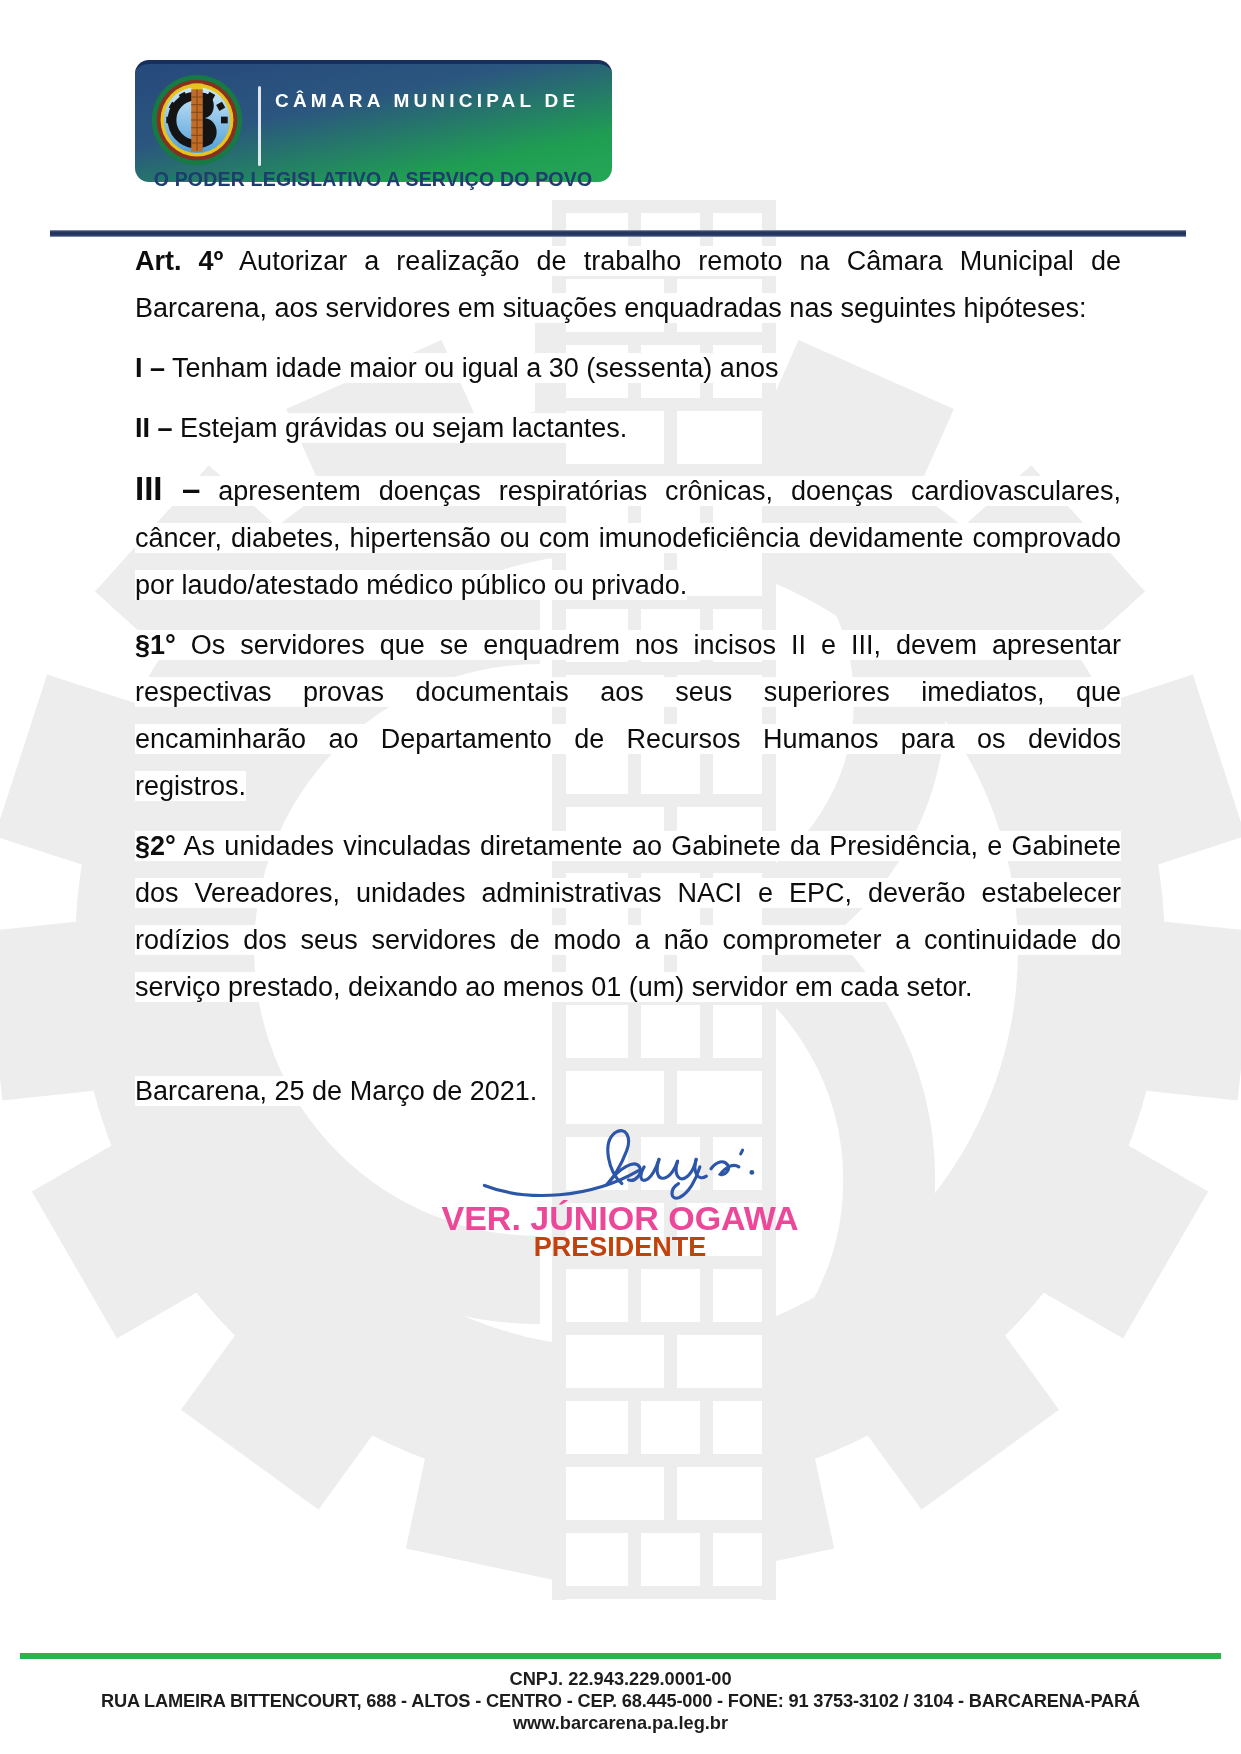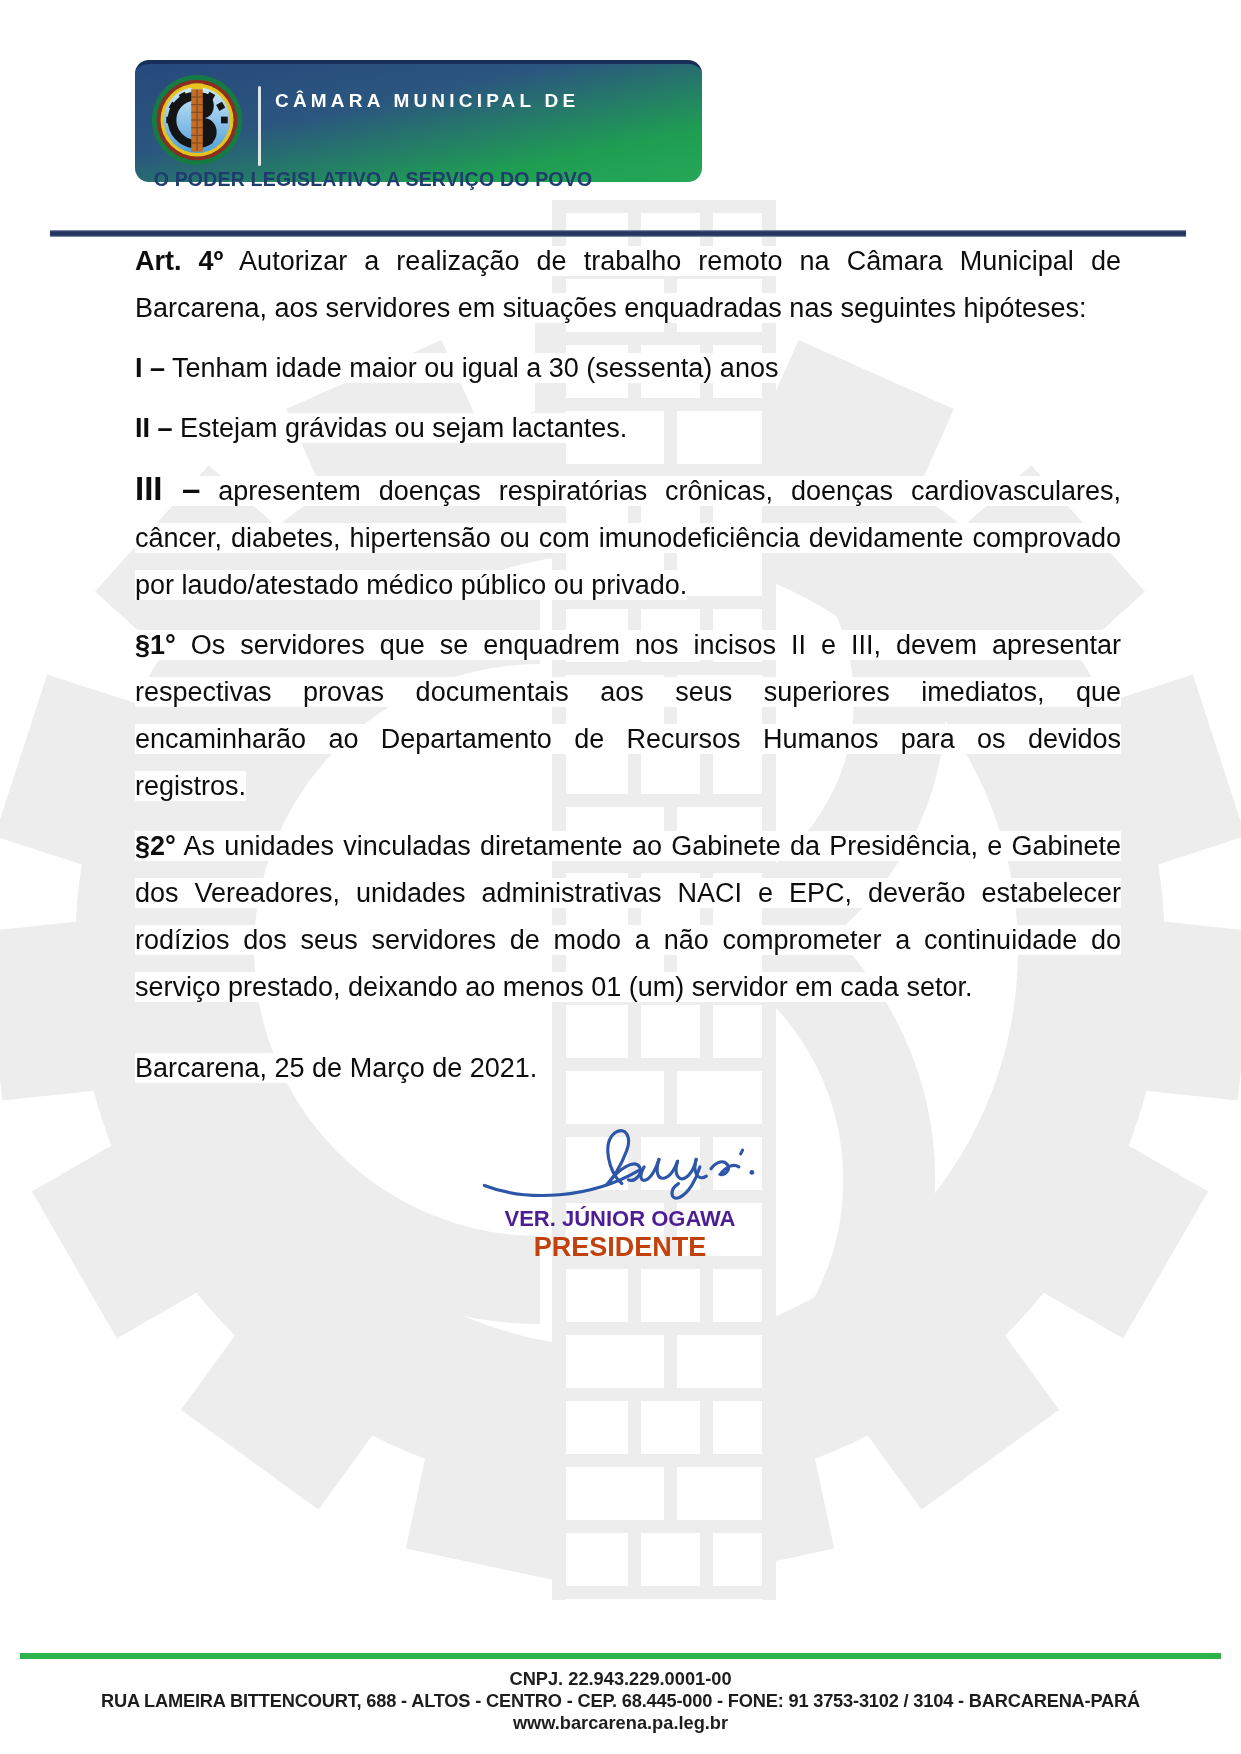--- a/index.html
+++ b/index.html
@@ -2,43 +2,43 @@
 <html><head>
 <meta charset="utf-8">
 <style>
   html,body{margin:0;padding:0;background:#fff;}
   .page{position:relative;width:1241px;height:1754px;background:#ffffff;overflow:hidden;
         font-family:"Liberation Sans",sans-serif;color:#0d0d0d;}
   
   .watermark{position:absolute;left:0;top:0;width:1241px;height:1754px;z-index:0;}
   
   .header{position:absolute;left:0;top:0;width:100%;z-index:2;}
-  .badge{position:absolute;left:135px;top:60px;width:567px;height:122px;border-radius:14px;
+  .badge{position:absolute;left:135px;top:60px;width:477px;height:122px;border-radius:14px;
          background:linear-gradient(168deg,#27497c 0%,#2b567f 38%,#1f9e52 78%,#25a757 100%);
          border-top:4px solid #172f5a;box-sizing:border-box;}
   .emblem{position:absolute;left:14px;top:8px;width:96px;height:96px;}
   .badge-sep{position:absolute;left:123px;top:22px;width:3px;height:80px;background:rgba(255,255,255,.85);border-radius:2px;}
   .badge-text{position:absolute;left:140px;top:26px;width:330px;color:#fff;}
   .org1{font-size:19px;font-weight:700;letter-spacing:4.2px;white-space:nowrap;}
   .org2{font-size:44px;font-weight:800;letter-spacing:1.5px;margin-top:2px;white-space:nowrap;}
   .tagline{position:absolute;left:128px;top:168px;width:490px;text-align:center;
            font-size:19.5px;font-weight:700;color:#1e3c6e;letter-spacing:.2px;white-space:nowrap;}
   .divider{position:absolute;left:50px;top:230px;width:1136px;height:7px;z-index:2;
            background:linear-gradient(180deg,#97a3c4 0%,#243560 25%,#243560 75%,#97a3c4 100%);}
   
   .content{position:absolute;left:135px;top:238px;width:986px;z-index:1;font-size:27px;line-height:47px;}
   .para{margin:0 0 13px 0;text-align:justify;}
   .hl{background:#ffffff;}
   .b{font-weight:700;margin-top:16px;}
   .p3pre{font-size:33px;}
-  .dateline{margin-top:34px;text-align:left;}
+  .dateline{margin-top:57px;text-align:left;}
   
   .sig-block{position:absolute;left:380px;top:1126px;width:480px;text-align:center;z-index:2;}
   .sig-svg{display:block;margin:0 auto;width:300px;height:78px;}
-  .sig-name{font-size:22px;font-weight:700;line-height:29px;color:#4c1d95;}
+  .sig-name{font-size:34px;font-weight:700;line-height:29px;color:#ec4899;}
   .sig-title{font-size:27px;font-weight:700;line-height:29px;color:#c2410c;}
   
   .footer-line{position:absolute;left:20px;top:1653px;width:1201px;height:6px;background:#2cb34c;z-index:2;}
   .footer{position:absolute;left:0;top:1668px;width:1241px;text-align:center;z-index:2;
           color:#1d1d1d;font-weight:700;transform:scaleX(.96);transform-origin:center;}
   .f-cnpj{font-size:19px;line-height:22px;}
   .f-addr{font-size:19px;line-height:22px;letter-spacing:-.2px;}
   .f-url{font-size:19px;line-height:22px;}
 </style>
 </head>

